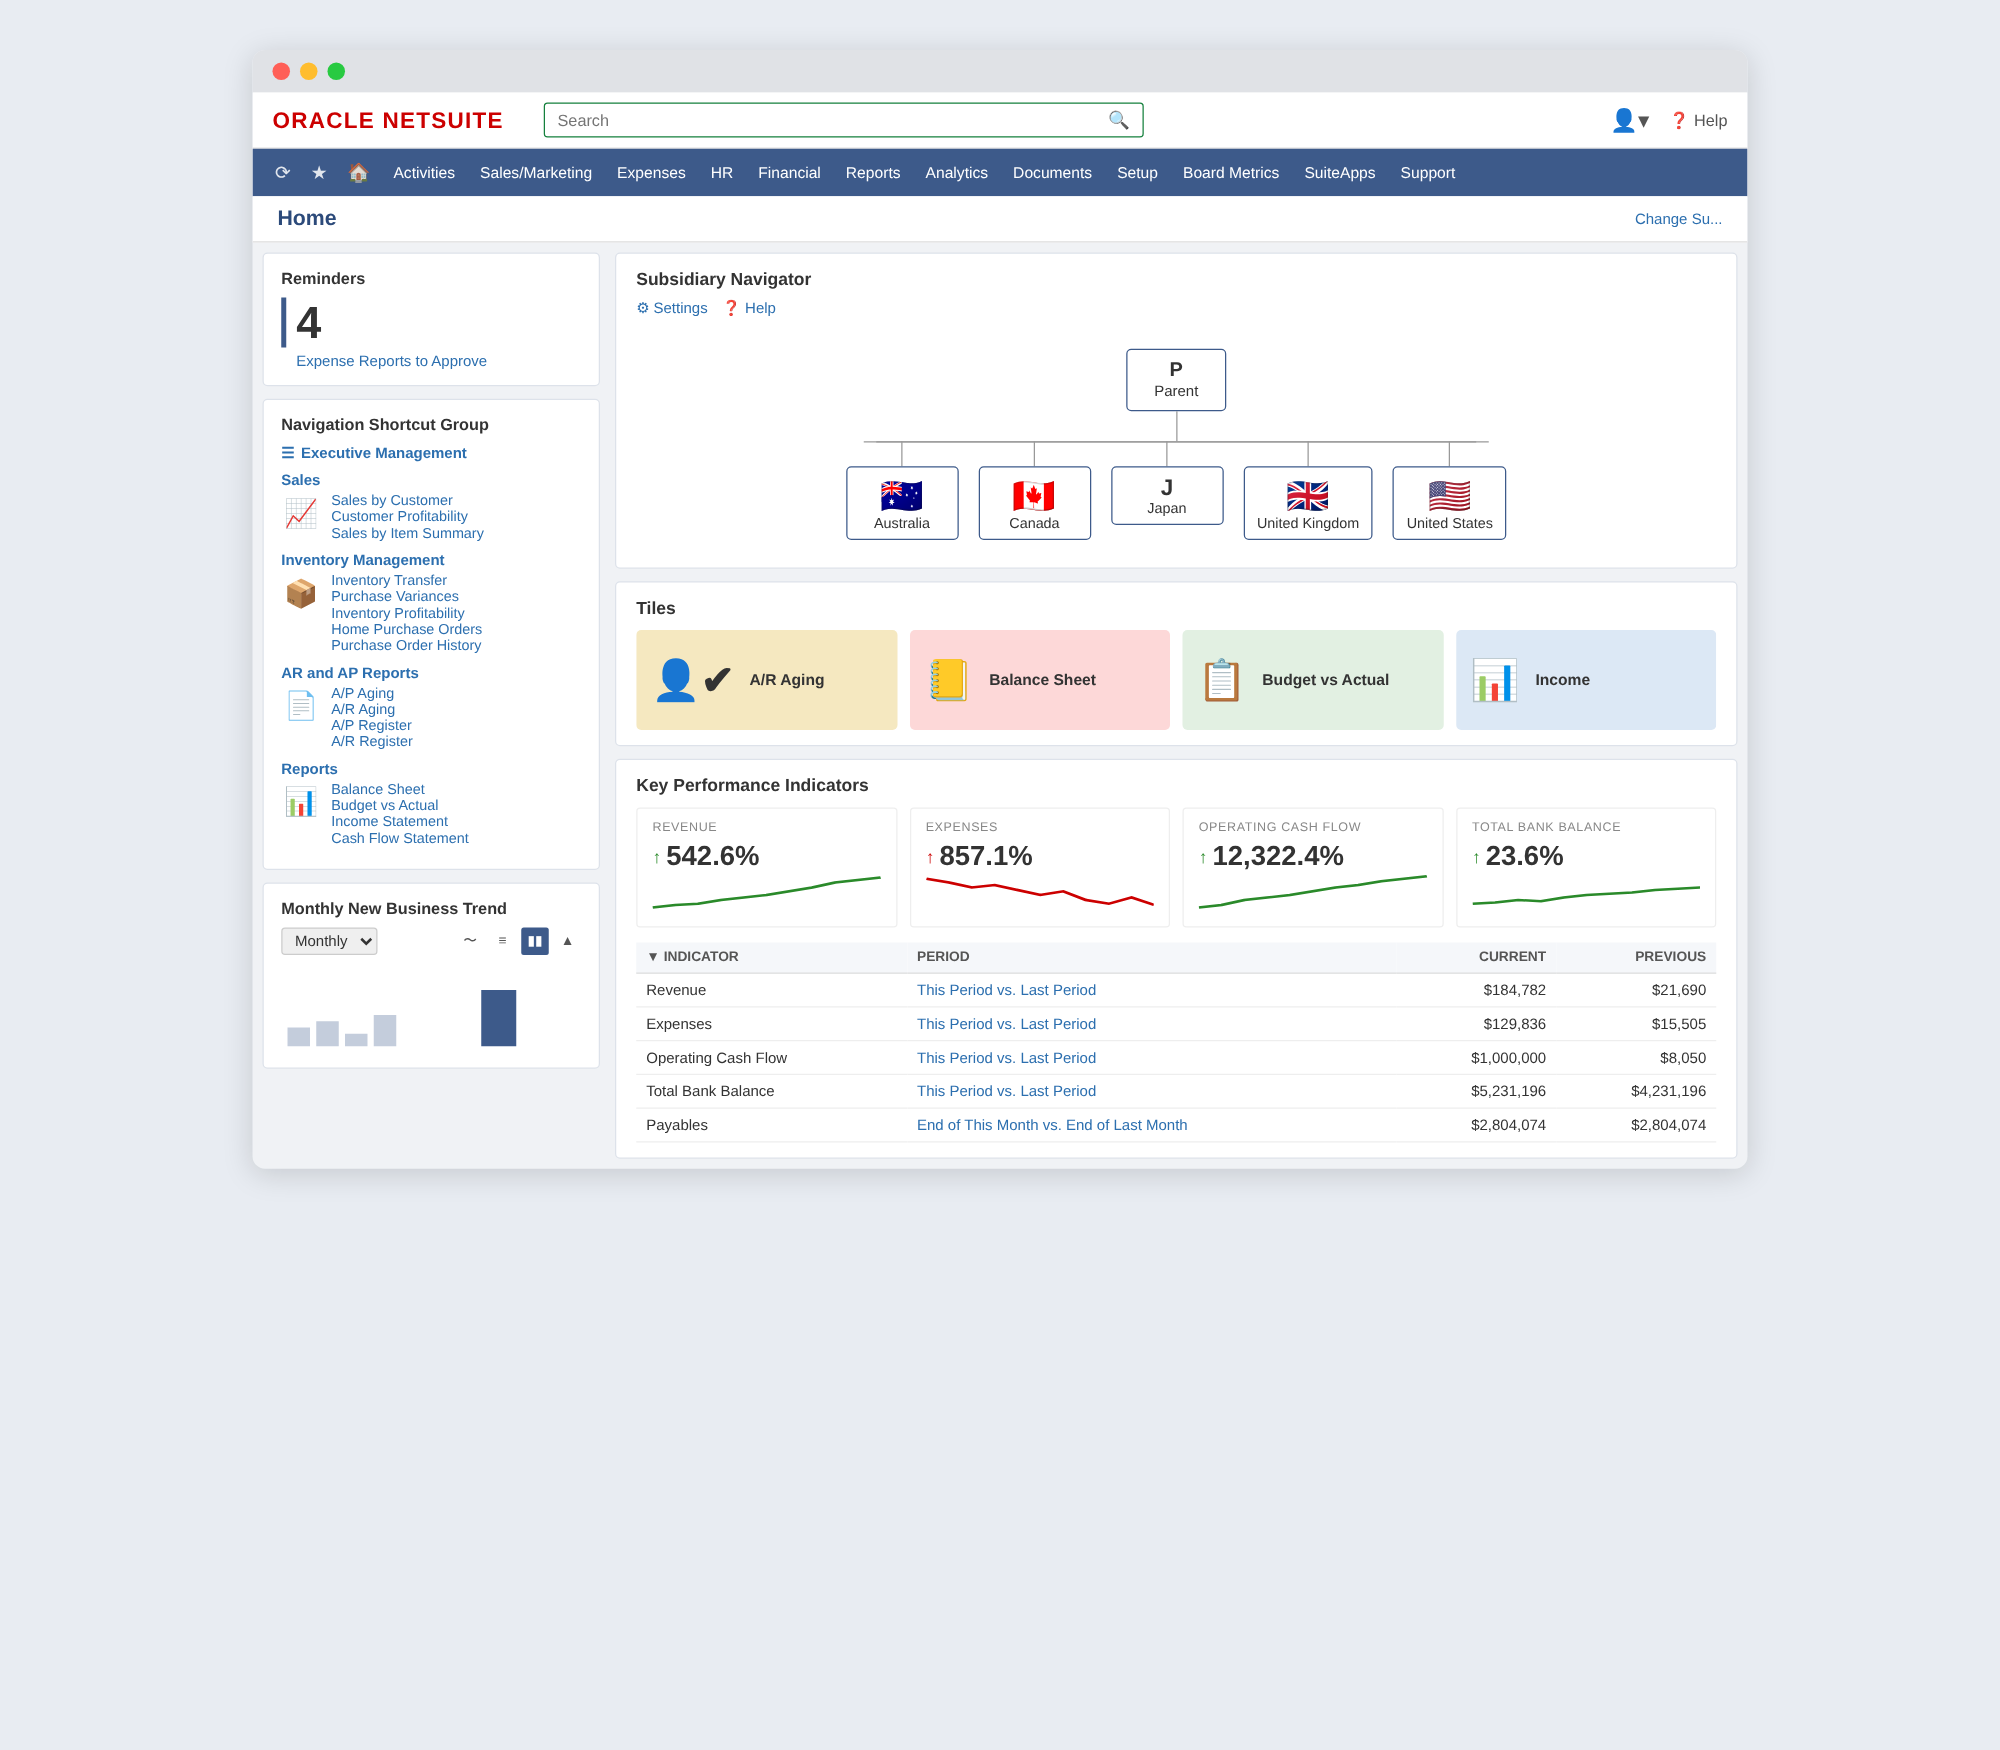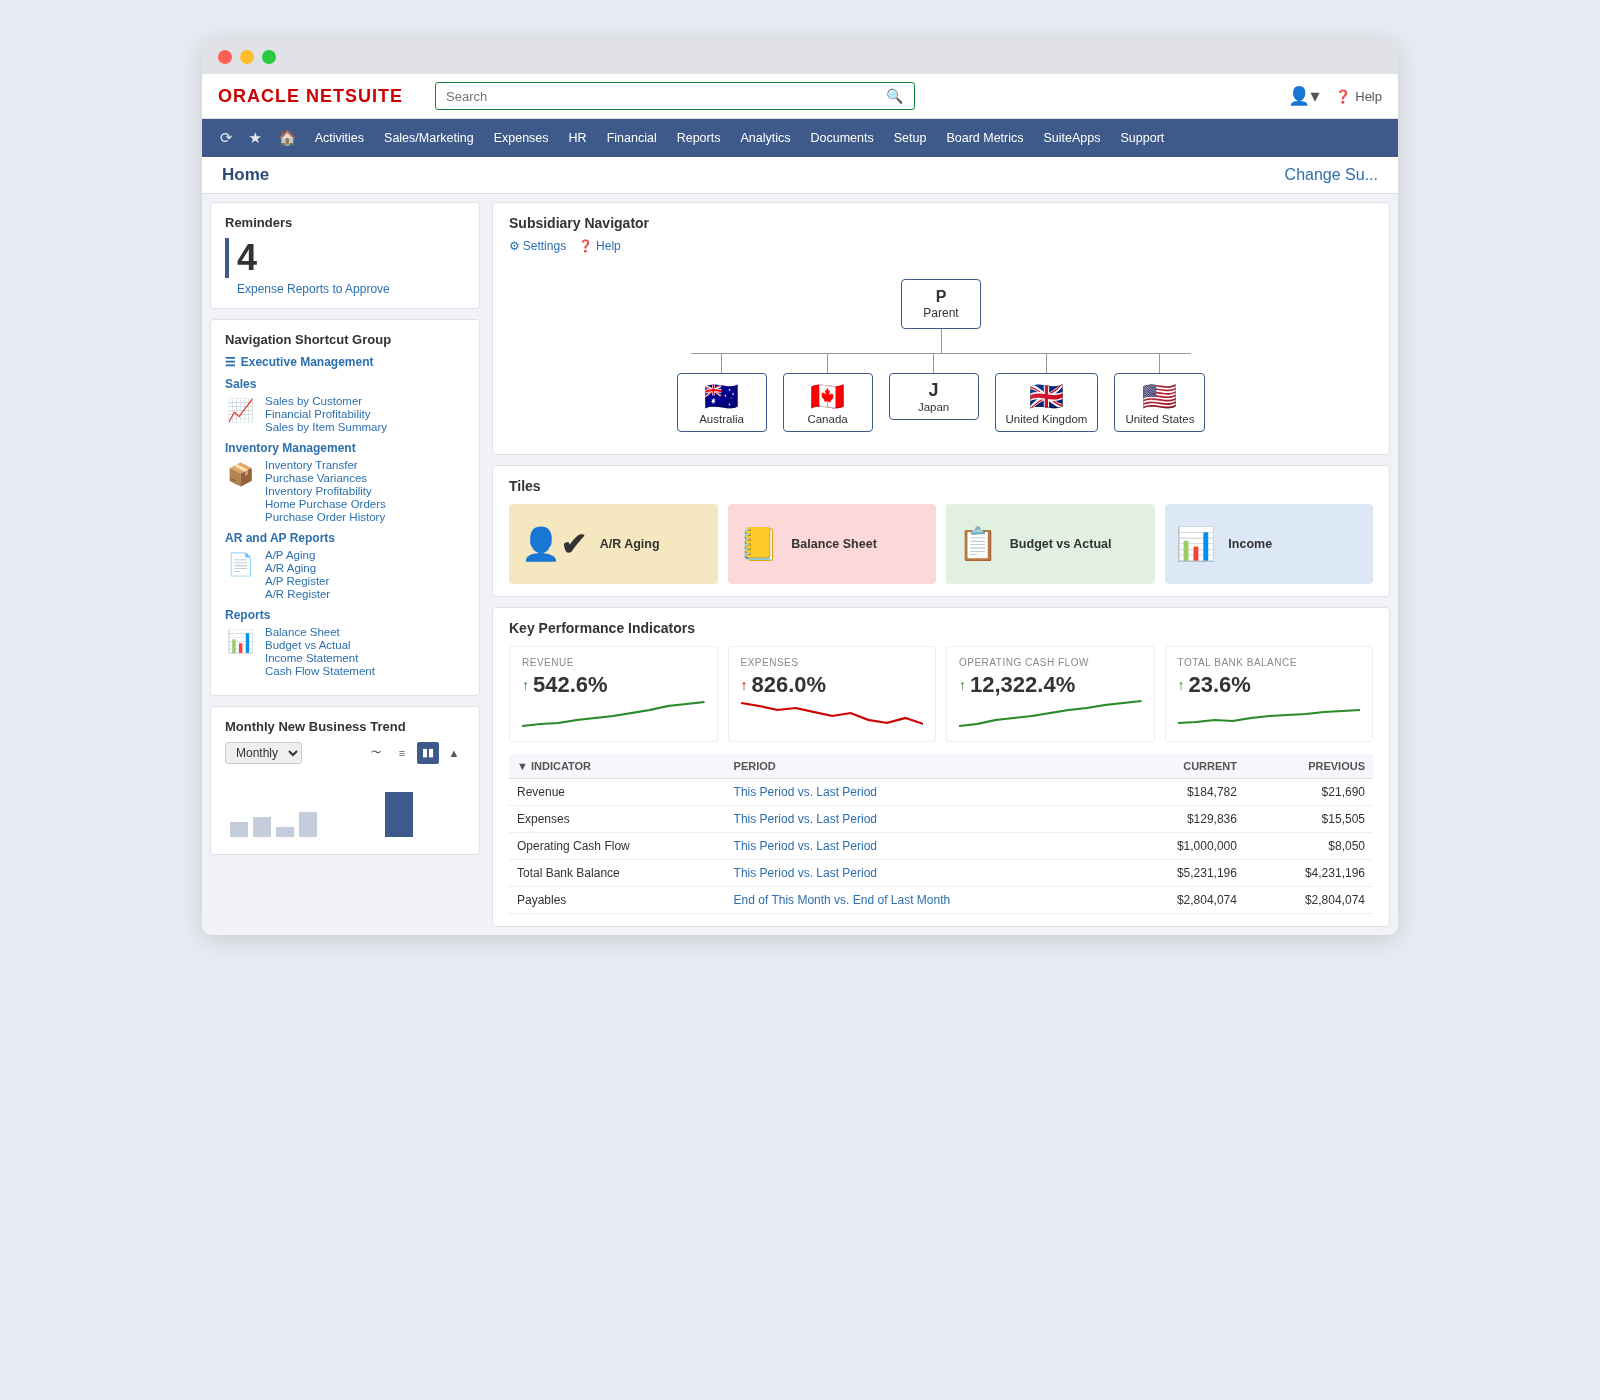--- a/index.html
+++ b/index.html
@@ -111,21 +111,21 @@
       justify-content: space-between;
       align-items: center;
     }
     .page-title {
       font-size: 17px;
       font-weight: bold;
       color: #2c4a7a;
     }
     .change-sub {
       color: #2c6faf;
-      font-size: 16px;
+      font-size: 12px;
       cursor: pointer;
     }
 
     
     .content-area {
       display: flex;
       gap: 12px;
       padding: 8px;
     }
 
@@ -520,21 +520,21 @@
         <div class="shortcut-header">
           <span>☰</span>
           <span>Executive Management</span>
         </div>
 
         <div class="shortcut-category">Sales</div>
         <div class="shortcut-item-row">
           <div class="shortcut-icon" style="color:#2a8a2a; font-size:22px;">📈</div>
           <div class="shortcut-links">
             <a class="shortcut-link">Sales by Customer</a>
-            <a class="shortcut-link">Financial Profitability</a>
+            <a class="shortcut-link">Customer Profitability</a>
             <a class="shortcut-link">Sales by Item Summary</a>
           </div>
         </div>
 
         <div class="shortcut-category">Inventory Management</div>
         <div class="shortcut-item-row">
           <div class="shortcut-icon" style="font-size:22px;">📦</div>
           <div class="shortcut-links">
             <a class="shortcut-link">Inventory Transfer</a>
             <a class="shortcut-link">Purchase Variances</a>
@@ -703,21 +703,21 @@
             </div>
             <svg class="sparkline" viewBox="0 0 100 30" preserveAspectRatio="none">
               <polyline points="0,28 10,26 20,25 30,22 40,20 50,18 60,15 70,12 80,8 90,6 100,4" fill="none" stroke="#2a8a2a" stroke-width="2"></polyline>
             </svg>
           </div>
 
           <div class="kpi-metric">
             <div class="kpi-metric-label">EXPENSES</div>
             <div class="kpi-metric-value">
               <span class="arrow-up-red">↑</span>
-              <span>826.0%</span>
+              <span>857.1%</span>
             </div>
             <svg class="sparkline" viewBox="0 0 100 30" preserveAspectRatio="none">
               <polyline points="0,5 10,8 20,12 30,10 40,14 50,18 60,15 70,22 80,25 90,20 100,26" fill="none" stroke="#c00" stroke-width="2"></polyline>
             </svg>
           </div>
 
           <div class="kpi-metric">
             <div class="kpi-metric-label">OPERATING CASH FLOW</div>
             <div class="kpi-metric-value">
               <span class="arrow-up">↑</span>

